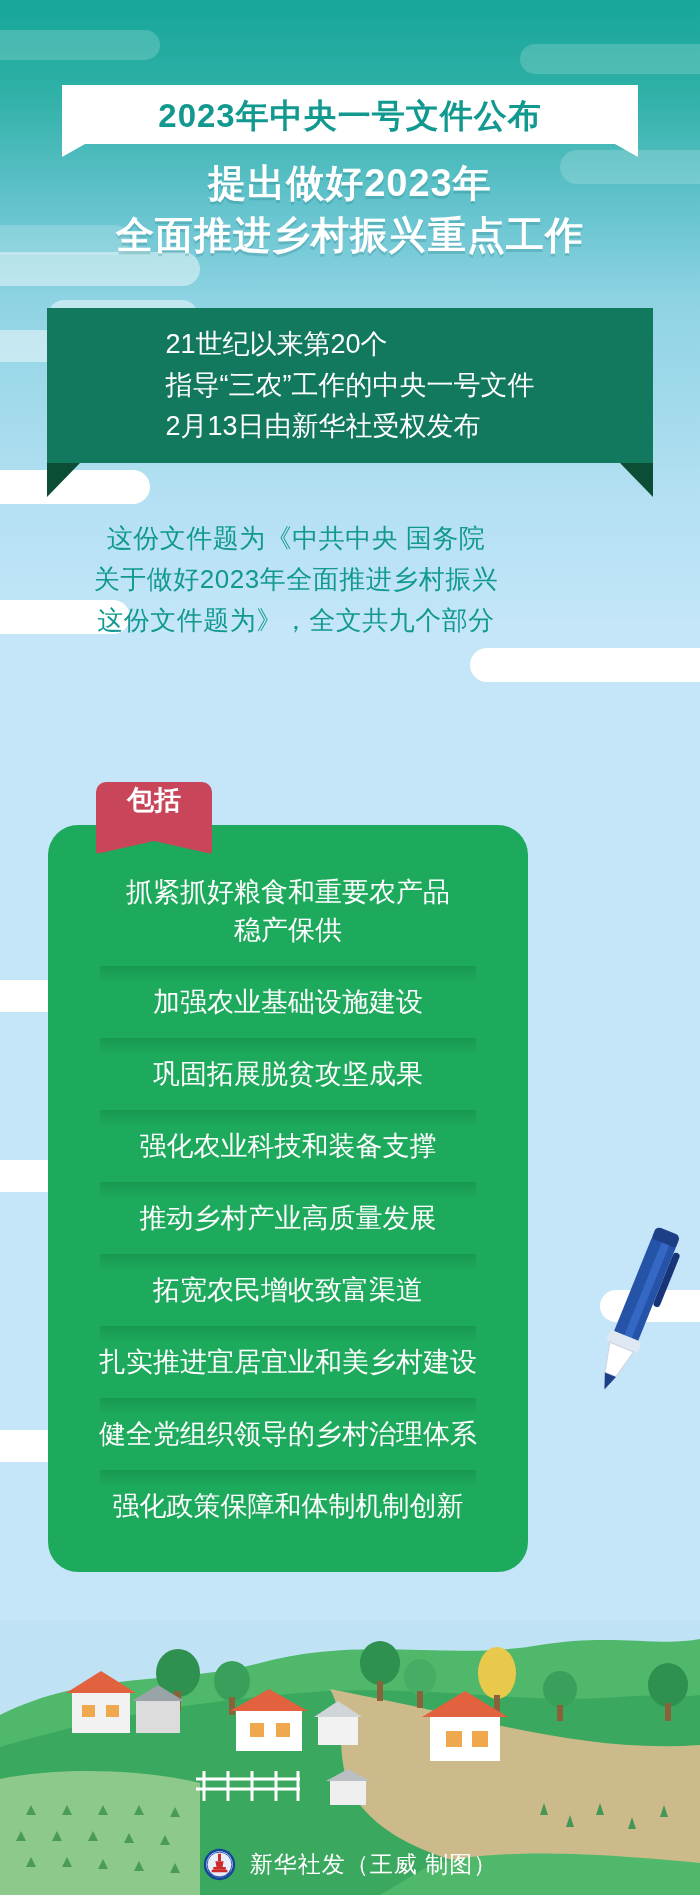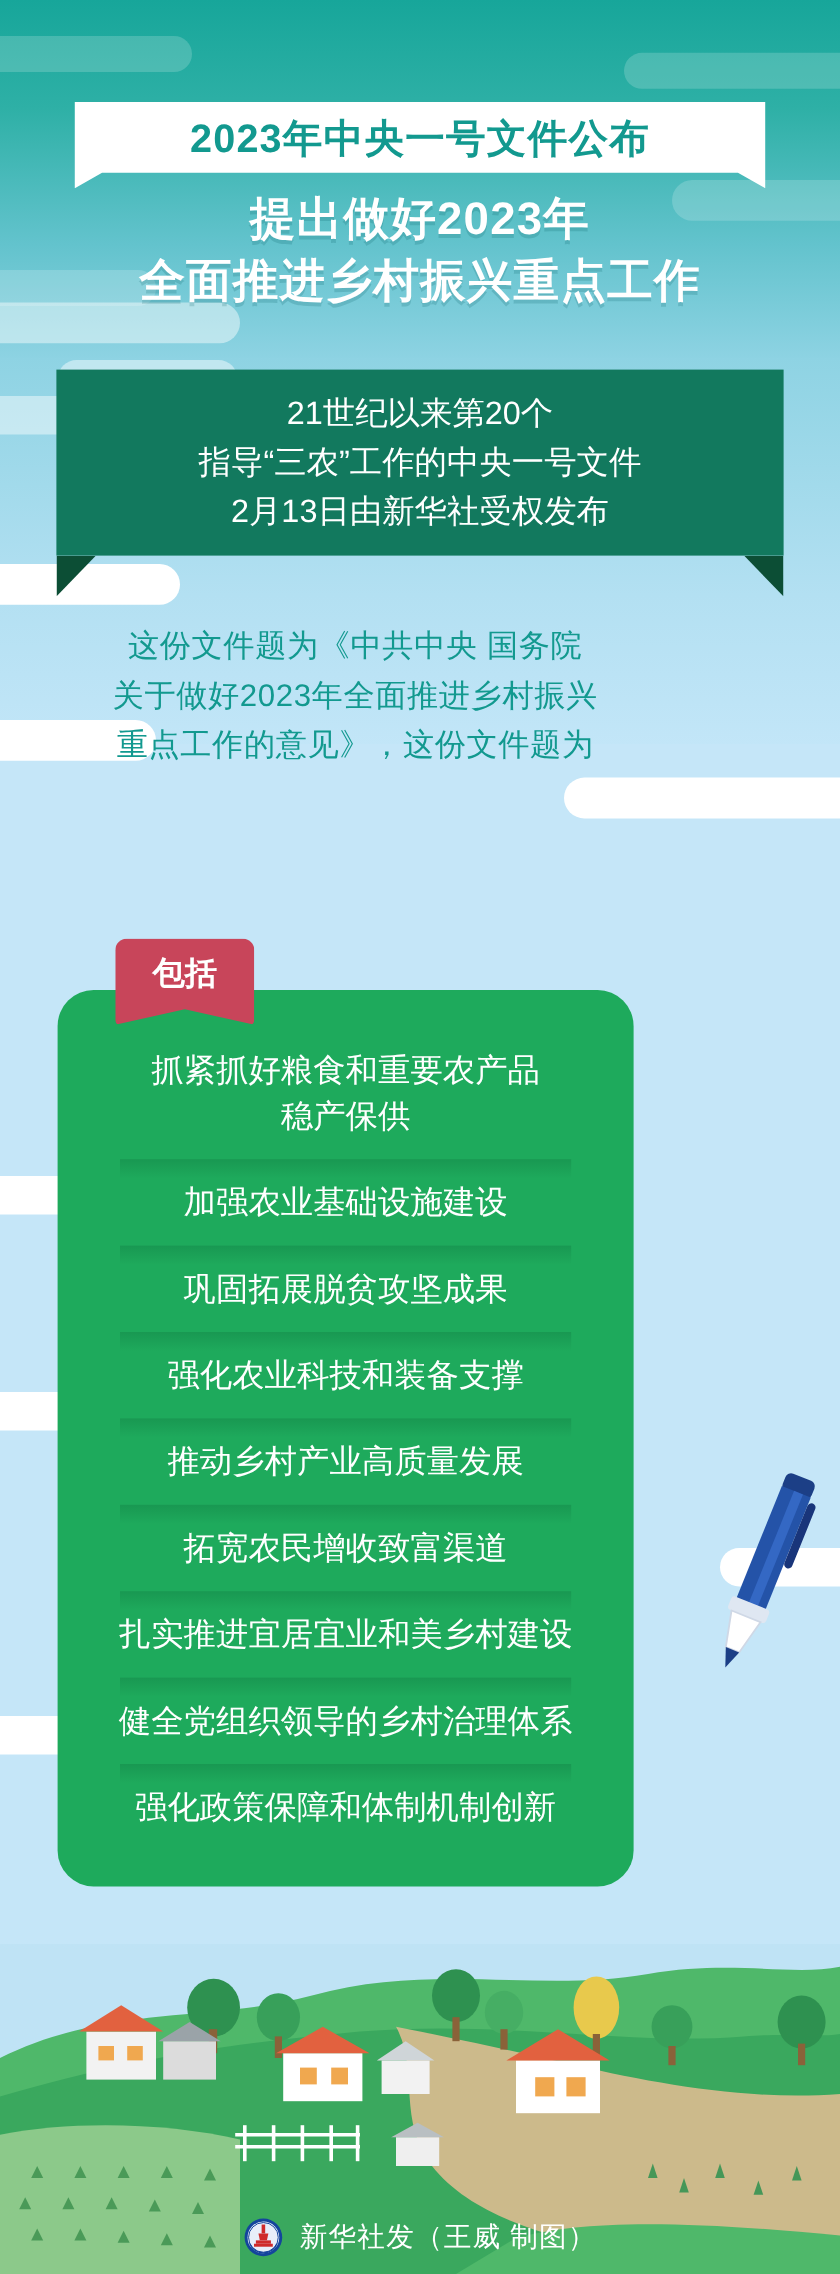--- a/index.html
+++ b/index.html
@@ -95,21 +95,21 @@
   .banner {
     position: absolute;
     left: 47px; top: 0;
     width: 606px; height: 155px;
     background: #12795e;
     display: flex;
     align-items: center;
     justify-content: center;
   }
   .banner-text {
-    text-align: center;
+    text-align: left;
     color: #ffffff;
     font-size: 27px;
     line-height: 41px;
   }
 
   
   .para {
     position: absolute;
     left: 0; top: 518px;
     width: 592px;
@@ -127,21 +127,20 @@
     width: 116px; height: 72px;
     background: #c8455a;
     border-radius: 10px 10px 4px 4px;
     clip-path: polygon(0 0, 100% 0, 100% 100%, 50% 82%, 0 100%);
     display: flex;
     align-items: flex-start;
     justify-content: center;
     z-index: 6;
   }
   .tag-text {
-    margin-top: 11px;
     color: #ffffff;
     font-size: 27px;
     font-weight: bold;
   }
 
   
   .card {
     position: absolute;
     left: 48px; top: 825px;
     width: 480px;
@@ -233,21 +232,21 @@
         <div>21世纪以来第20个</div>
         <div>指导“三农”工作的中央一号文件</div>
         <div>2月13日由新华社受权发布</div>
       </div>
     </div>
   </div>
 
   <div class="para">
     <div>这份文件题为《中共中央 国务院</div>
     <div>关于做好2023年全面推进乡村振兴</div>
-    <div>重点工作的意见》，这份文件题为</div>
+    <div>这份文件题为》，全文共九个部分</div>
   </div>
 
   <div class="tag">
     <span class="tag-text">包括</span>
   </div>
 
   <div class="card" id="list-card">
       <div class="list-item first">
         <div>抓紧抓好粮食和重要农产品</div>
         <div>稳产保供</div>

